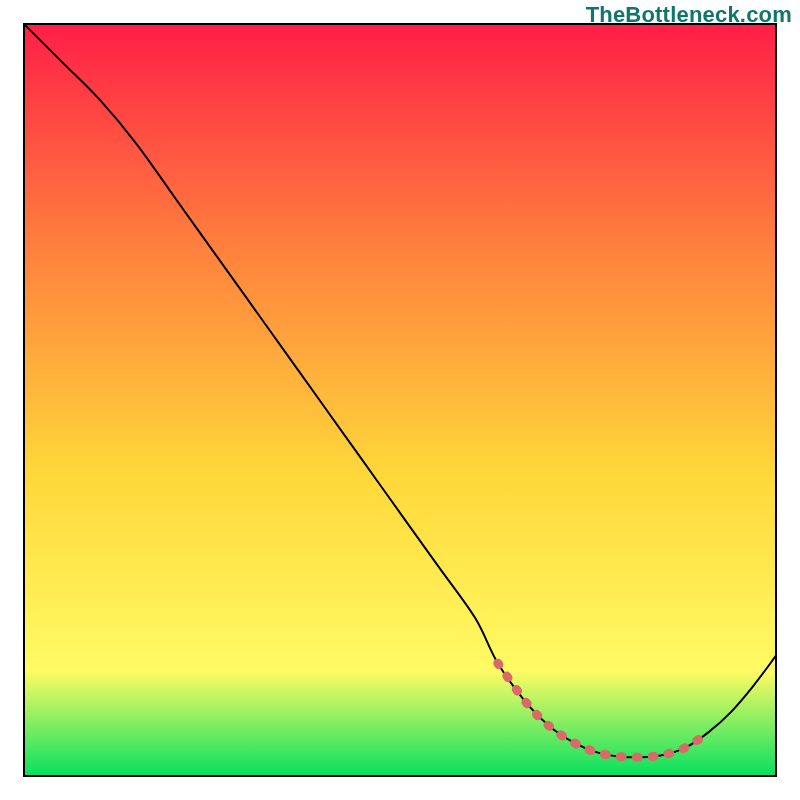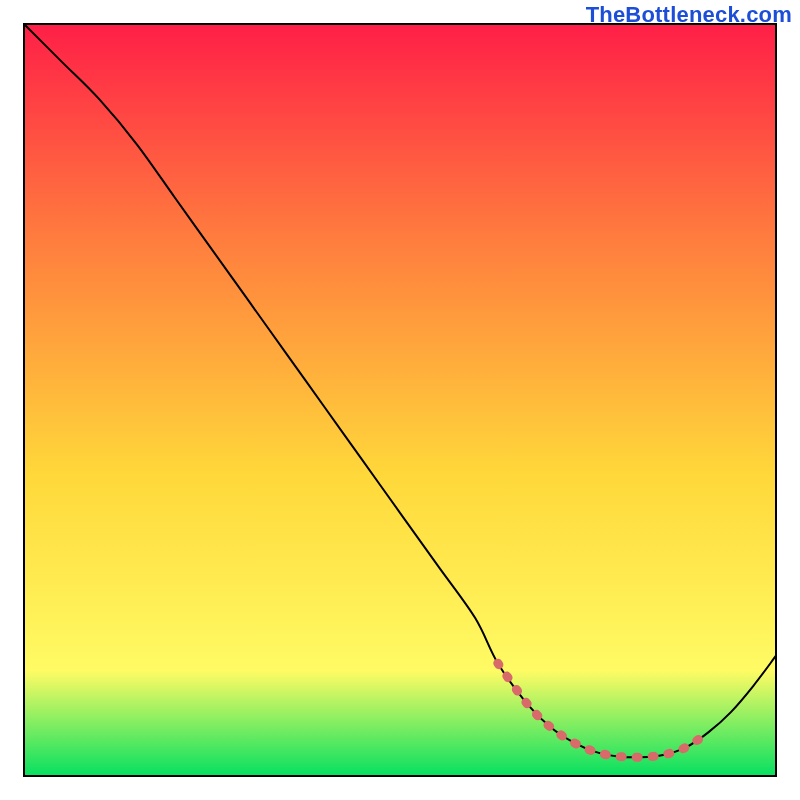--- a/index.html
+++ b/index.html
@@ -15,21 +15,21 @@
     position: relative;
     width: 800px;
     height: 800px;
   }
   .watermark {
     position: absolute;
     top: 2px;
     right: 8px;
     font-size: 22px;
     font-weight: 700;
-    color: #1d4ed8;
+    color: #0f766e;
     letter-spacing: 0.2px;
     z-index: 10;
   }
   svg.chart {
     position: absolute;
     left: 0;
     top: 0;
     width: 800px;
     height: 800px;
   }

